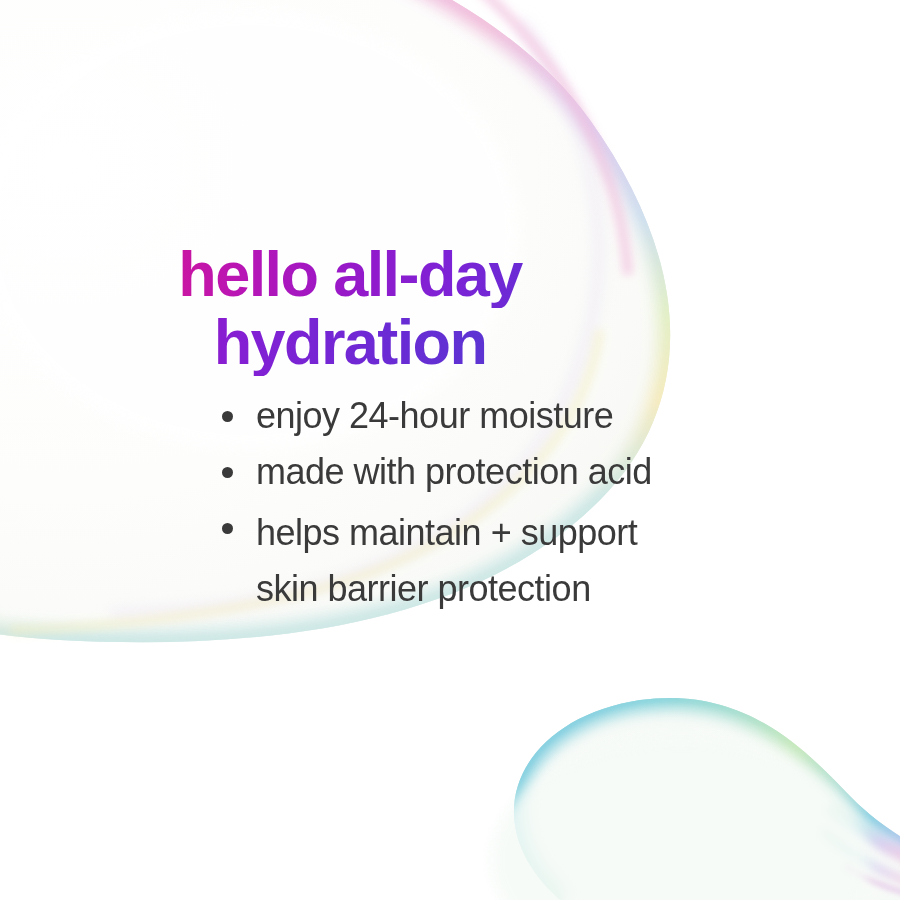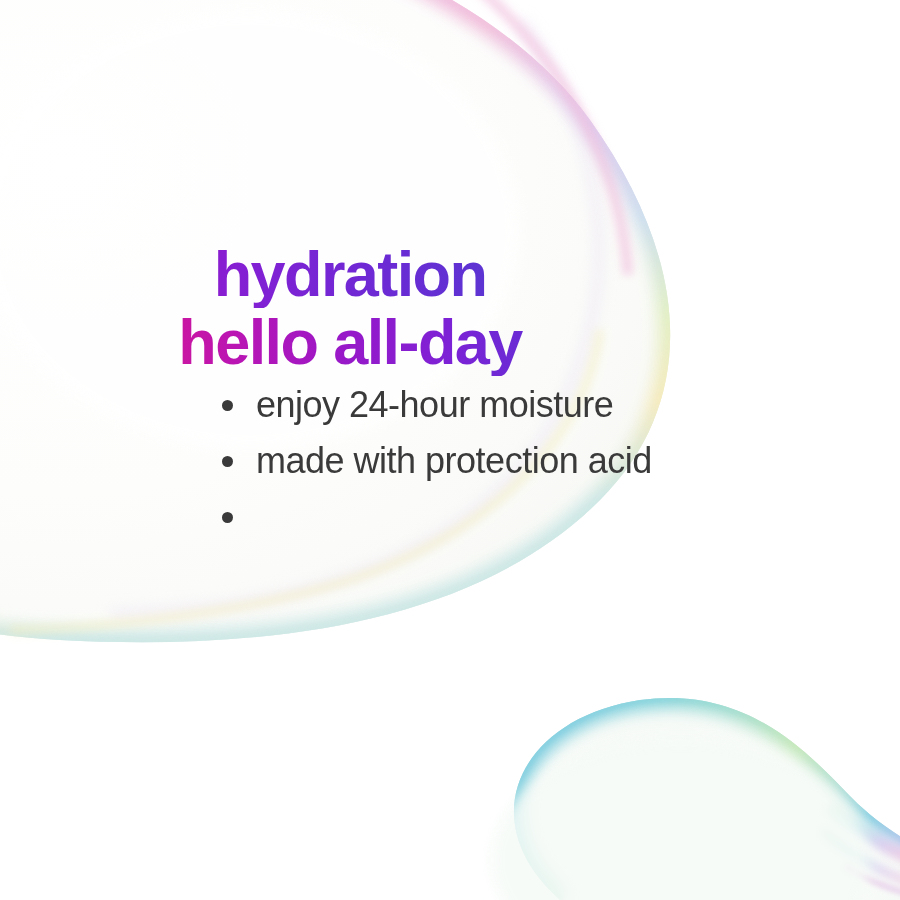--- a/index.html
+++ b/index.html
@@ -70,21 +70,21 @@
         #9f17c5 16%,
         #8220d4 36%,
         #6a2bd4 56%,
         #5439d1 78%,
         #4749cf 100%);
   }
 
   .bullets {
     position: absolute;
     left: 222px;
-    top: 382px;
+    top: 393px;
     width: 560px;
   }
   .bullet-row {
     display: flex;
     align-items: flex-start;
     margin-bottom: 11px;
   }
   .bullet-dot {
     flex: 0 0 auto;
     width: 11px;
@@ -250,35 +250,39 @@
       <path d="M 845,866
                C 878,888 918,900 970,906" fill="none" stroke="#e5c6e8" stroke-width="7" filter="url(#softBlurSm)" opacity="0.6"></path>
 
       <ellipse cx="680" cy="860" rx="190" ry="120" fill="#f6fbf7" opacity="0.85" filter="url(#softBlurBig)"></ellipse>
     </g>
   </svg>
 
   <div class="content">
 
     <h1 class="headline">
+      <span class="hl-line line-1">hello all-day</span>
       <span class="hl-line line-2">hydration</span>
-      <span class="hl-line line-1">hello all-day</span>
     </h1>
 
     <ul class="bullets" style="list-style:none;margin:0;padding:0;">
 
       <li class="bullet-row">
         <span class="bullet-dot"></span>
         <span class="bullet-text">enjoy 24-hour moisture</span>
       </li>
 
       <li class="bullet-row">
         <span class="bullet-dot"></span>
         <span class="bullet-text">made with protection acid</span>
       </li>
 
       <li class="bullet-row wrapped">
         <span class="bullet-dot"></span>
+        <span class="bullet-text">
+          <span>helps maintain + support</span>
+          <span class="bullet-cont">skin barrier protection</span>
+        </span>
       </li>
 
     </ul>
   </div>
 </div>
 
 </body></html>

